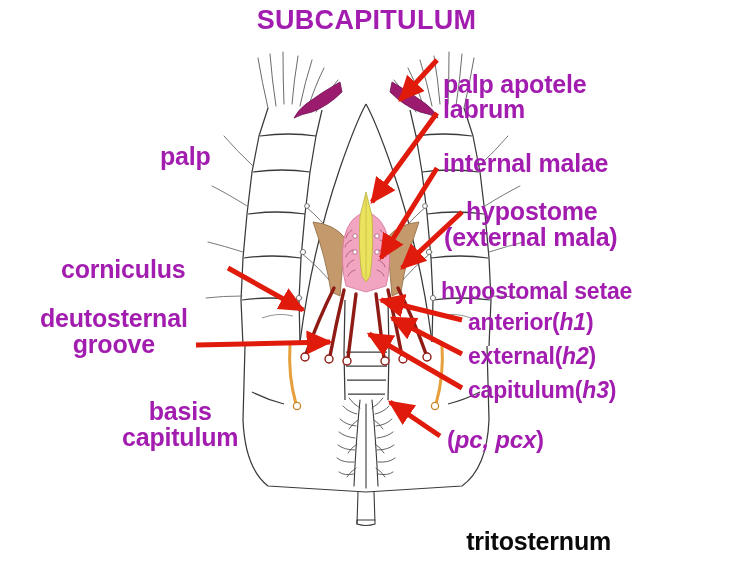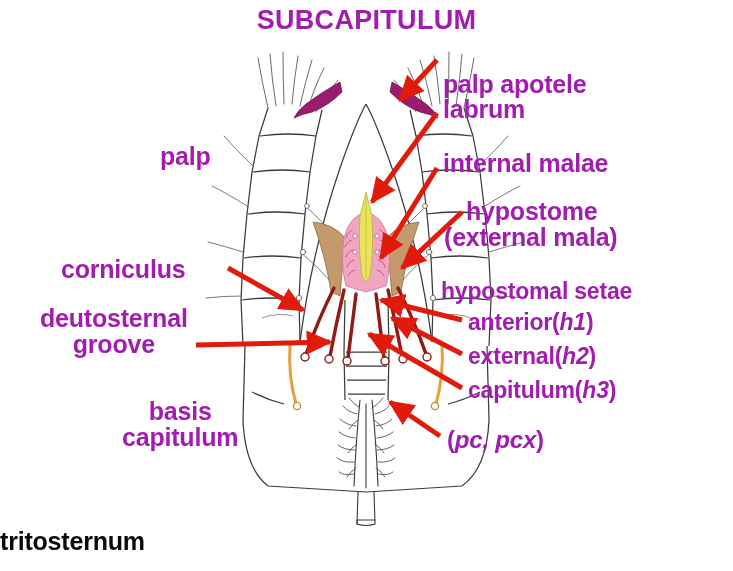--- a/index.html
+++ b/index.html
@@ -51,21 +51,21 @@
 
   #lbl-palp        { left:160px; top:143px; font-size:25px; }
   #lbl-hypostome   { left:61px;  top:256px; font-size:25px; }
   #lbl-deutosternal{ left:40px;  top:305px; font-size:25px; }
   #lbl-basis       { left:122px; top:398px; font-size:25px; }
 
   #lbl-tritosternum{
     left:0; width:611px; top:528px;
     color:#0a0a0a;
     font-size:25px;
-    text-align:left;
+    text-align:right;
   }
 </style>
 </head>
 <body>
 
 <div id="stage">
 
   <svg id="art" viewBox="0 0 733 571">
     <defs>
       <marker id="ah" viewBox="0 0 10 10" refX="9" refY="5" markerWidth="5.2" markerHeight="5.2" orient="auto-start-reverse">

